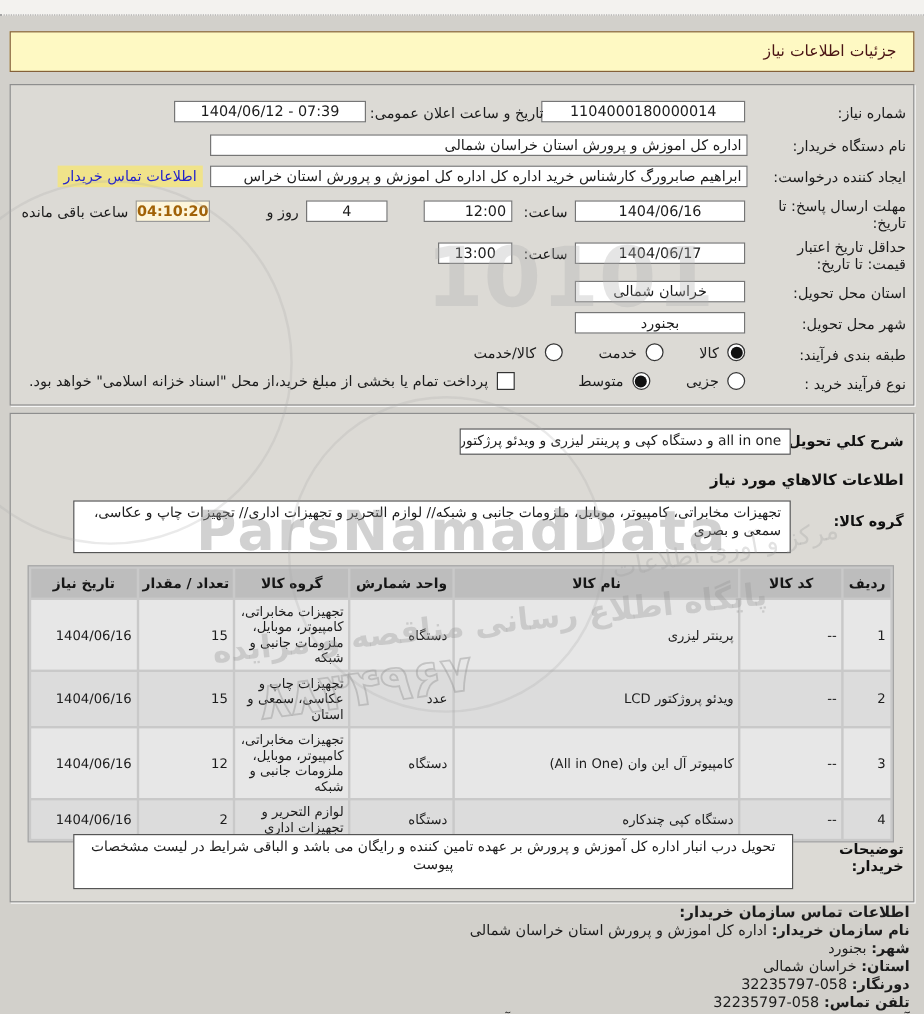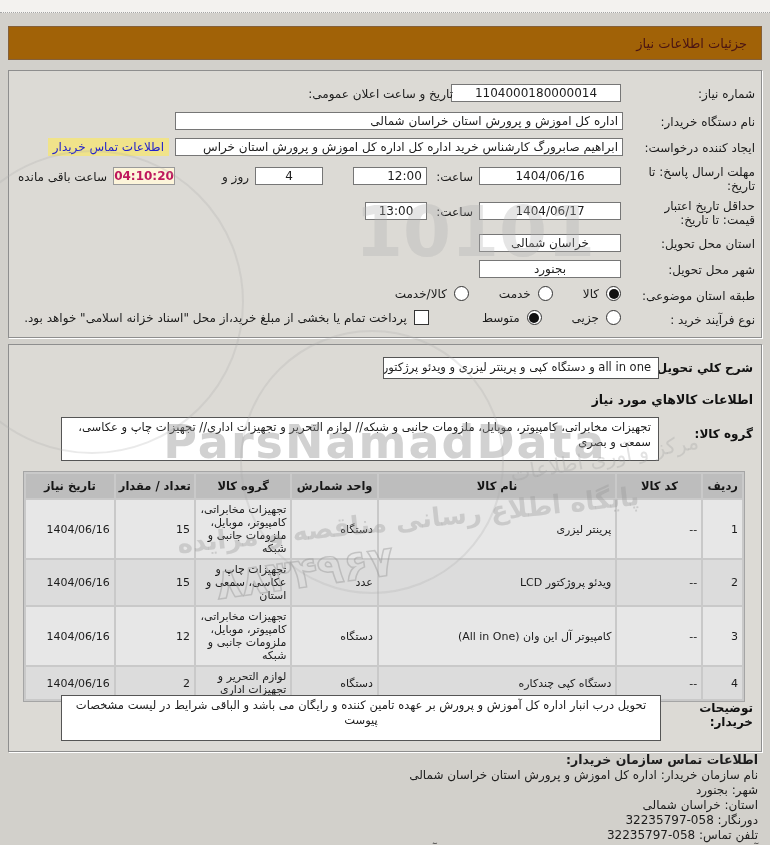--- a/index.html
+++ b/index.html
@@ -8,21 +8,21 @@
     background:#d2d0cb;
     font-family:"DejaVu Sans",sans-serif;
     direction:rtl;color:#1c1c1c;
   }
   .page{position:relative;width:770px;height:845px;}
 
   .top-strip{position:absolute;top:0;left:0;width:770px;height:12px;background:#f3f2ef;border-bottom:1px dotted #a5a5a5;}
 
   .title-bar{
     position:absolute;top:26px;left:8px;width:754px;height:32px;box-sizing:border-box;
-    background:#a16207;border:1px solid #84603a;
+    background:#fef9c3;border:1px solid #84603a;
     color:#4a1414;font-size:13px;display:flex;align-items:center;padding:16px 14px;
   }
 
   .panel{
     position:absolute;left:8px;width:754px;box-sizing:border-box;
     background:#dcdad5;border:1px solid #8e8e8e;box-shadow:1px 1px 0 #ffffff;
   }
   #panel-form{top:70px;height:268px;}
   #panel-items{top:344px;height:408px;}
 
@@ -34,21 +34,21 @@
     padding:0 4px;box-sizing:border-box;white-space:nowrap;overflow:hidden;
   }
   .inp.rt{justify-content:flex-start;}
   .ltr{direction:ltr;unicode-bidi:embed;}
 
   .link-hl{
     position:absolute;background:#f0e38a;color:#2222cc;font-size:12px;
     padding:2px 5px;white-space:nowrap;cursor:pointer;
   }
   .timer{
-    position:absolute;background:#fdf5da;border:1px solid #9a9a9a;color:#be185d;
+    position:absolute;background:#fdf5da;border:1px solid #9a9a9a;color:#a16207;
     font-weight:bold;font-size:12px;height:18px;display:flex;align-items:center;justify-content:center;
     box-sizing:border-box;
   }
 
   .radio{width:13px;height:13px;border:1px solid #333;border-radius:50%;background:#fff;display:inline-block;position:relative;flex:0 0 auto;}
   .radio.checked::after{content:"";position:absolute;inset:1.5px;background:#111;border-radius:50%;}
   .checkbox{width:13px;height:13px;border:1px solid #333;background:#fff;display:inline-block;flex:0 0 auto;}
   .optrow{position:absolute;display:flex;align-items:center;gap:7px;font-size:12px;}
   .optrow .gap{width:16px;}
 
@@ -64,21 +64,21 @@
   table.items th{
     background:#bdbdbd;color:#161616;font-weight:bold;font-size:11.5px;padding:5px 3px;white-space:nowrap;text-align:center;
   }
   table.items td{
     background:#e7e7e7;font-size:11px;line-height:13px;text-align:right;padding:3px 4px;vertical-align:middle;margin-left:47px;
   }
   table.items tr.alt td{background:#dcdcdc;}
 
   .contact{position:absolute;top:752px;right:12px;left:12px;font-size:12px;line-height:15px;}
   .contact .hd{font-weight:bold;font-size:12.5px;margin-bottom:1px;}
-  .contact .ln b{font-weight:normal;}
+  .contact .ln b{font-weight:bold;}
 
   .wm{position:absolute;pointer-events:none;white-space:nowrap;z-index:6;}
   .wm-brand{top:415px;left:50%;transform:translateX(-50%);font-size:46px;font-weight:bold;letter-spacing:2px;color:rgba(140,140,140,0.40);direction:ltr;}
   .wm-fa1{top:505px;right:130px;font-size:26px;font-weight:bold;color:rgba(150,150,150,0.35);transform:rotate(-6deg);}
   .wm-fa2{top:446px;right:70px;font-size:21px;color:rgba(160,160,160,0.30);transform:rotate(-10deg);}
   .wm-num{top:548px;left:215px;font-size:42px;font-weight:bold;transform:rotate(-8deg);color:transparent;-webkit-text-stroke:1.5px rgba(150,150,150,0.45);direction:ltr;}
   .wm-digits{top:192px;left:355px;font-size:69px;font-weight:bold;color:rgba(175,175,175,0.33);direction:ltr;}
   .wm-circle{border:2px solid rgba(170,170,170,0.25);border-radius:50%;}
   #wmc1{top:150px;left:-60px;width:300px;height:300px;}
   #wmc2{top:330px;left:240px;width:260px;height:260px;}
@@ -92,20 +92,21 @@
 
   <div class="title-bar">
     <span>جزئیات اطلاعات نیاز</span>
   </div>
 
   <div class="panel" id="panel-form">
 
     <span class="lbl" style="top:16px;right:6px;">شماره نیاز:</span>
     <div class="inp ltr" style="top:13px;right:140px;width:170px;">1104000180000014</div>
     <span class="lbl" style="top:16px;right:308px;margin-left:32px;">تاریخ و ساعت اعلان عمومی:</span>
+    <div class="inp ltr" style="top:13px;right:456px;width:160px;">1404/06/12 - 07:39</div>
 
     <span class="lbl" style="top:44px;right:6px;">نام دستگاه خریدار:</span>
     <div class="inp rt" style="top:41px;right:138px;width:448px;">اداره کل اموزش و پرورش استان خراسان شمالی</div>
 
     <span class="lbl" style="top:70px;right:6px;">ایجاد کننده درخواست:</span>
     <div class="inp rt" style="top:67px;right:138px;width:448px;">ابراهیم صابرورگ کارشناس خرید اداره کل اداره کل اموزش و پرورش استان خراس</div>
     <span class="link-hl" style="top:67px;right:592px;">اطلاعات تماس خریدار</span>
 
     <span class="lbl" style="top:94px;right:6px;width:112px;">مهلت ارسال پاسخ: تا تاریخ:</span>
     <div class="inp ltr" style="top:96px;right:140px;width:142px;">1404/06/16</div>
@@ -120,21 +121,21 @@
     <div class="inp ltr" style="top:131px;right:140px;width:142px;">1404/06/17</div>
     <span class="lbl" style="top:134px;right:288px;">ساعت:</span>
     <div class="inp ltr" style="top:131px;right:334px;width:62px;">13:00</div>
 
     <span class="lbl" style="top:166px;right:6px;">استان محل تحویل:</span>
     <div class="inp" style="top:163px;right:140px;width:142px;">خراسان شمالی</div>
 
     <span class="lbl" style="top:192px;right:6px;">شهر محل تحویل:</span>
     <div class="inp" style="top:189px;right:140px;width:142px;">بجنورد</div>
 
-    <span class="lbl" style="top:218px;right:6px;">طبقه استان موضوعی:</span>
+    <span class="lbl" style="top:218px;right:6px;">طبقه بندی فرآیند:</span>
     <div class="optrow" style="top:215px;right:140px;">
       <span class="radio checked"></span>
       <span>کالا</span>
       <span class="gap"></span>
       <span class="radio"></span>
       <span>خدمت</span>
       <span class="gap"></span>
       <span class="radio"></span>
       <span>کالا/خدمت</span>
     </div>

